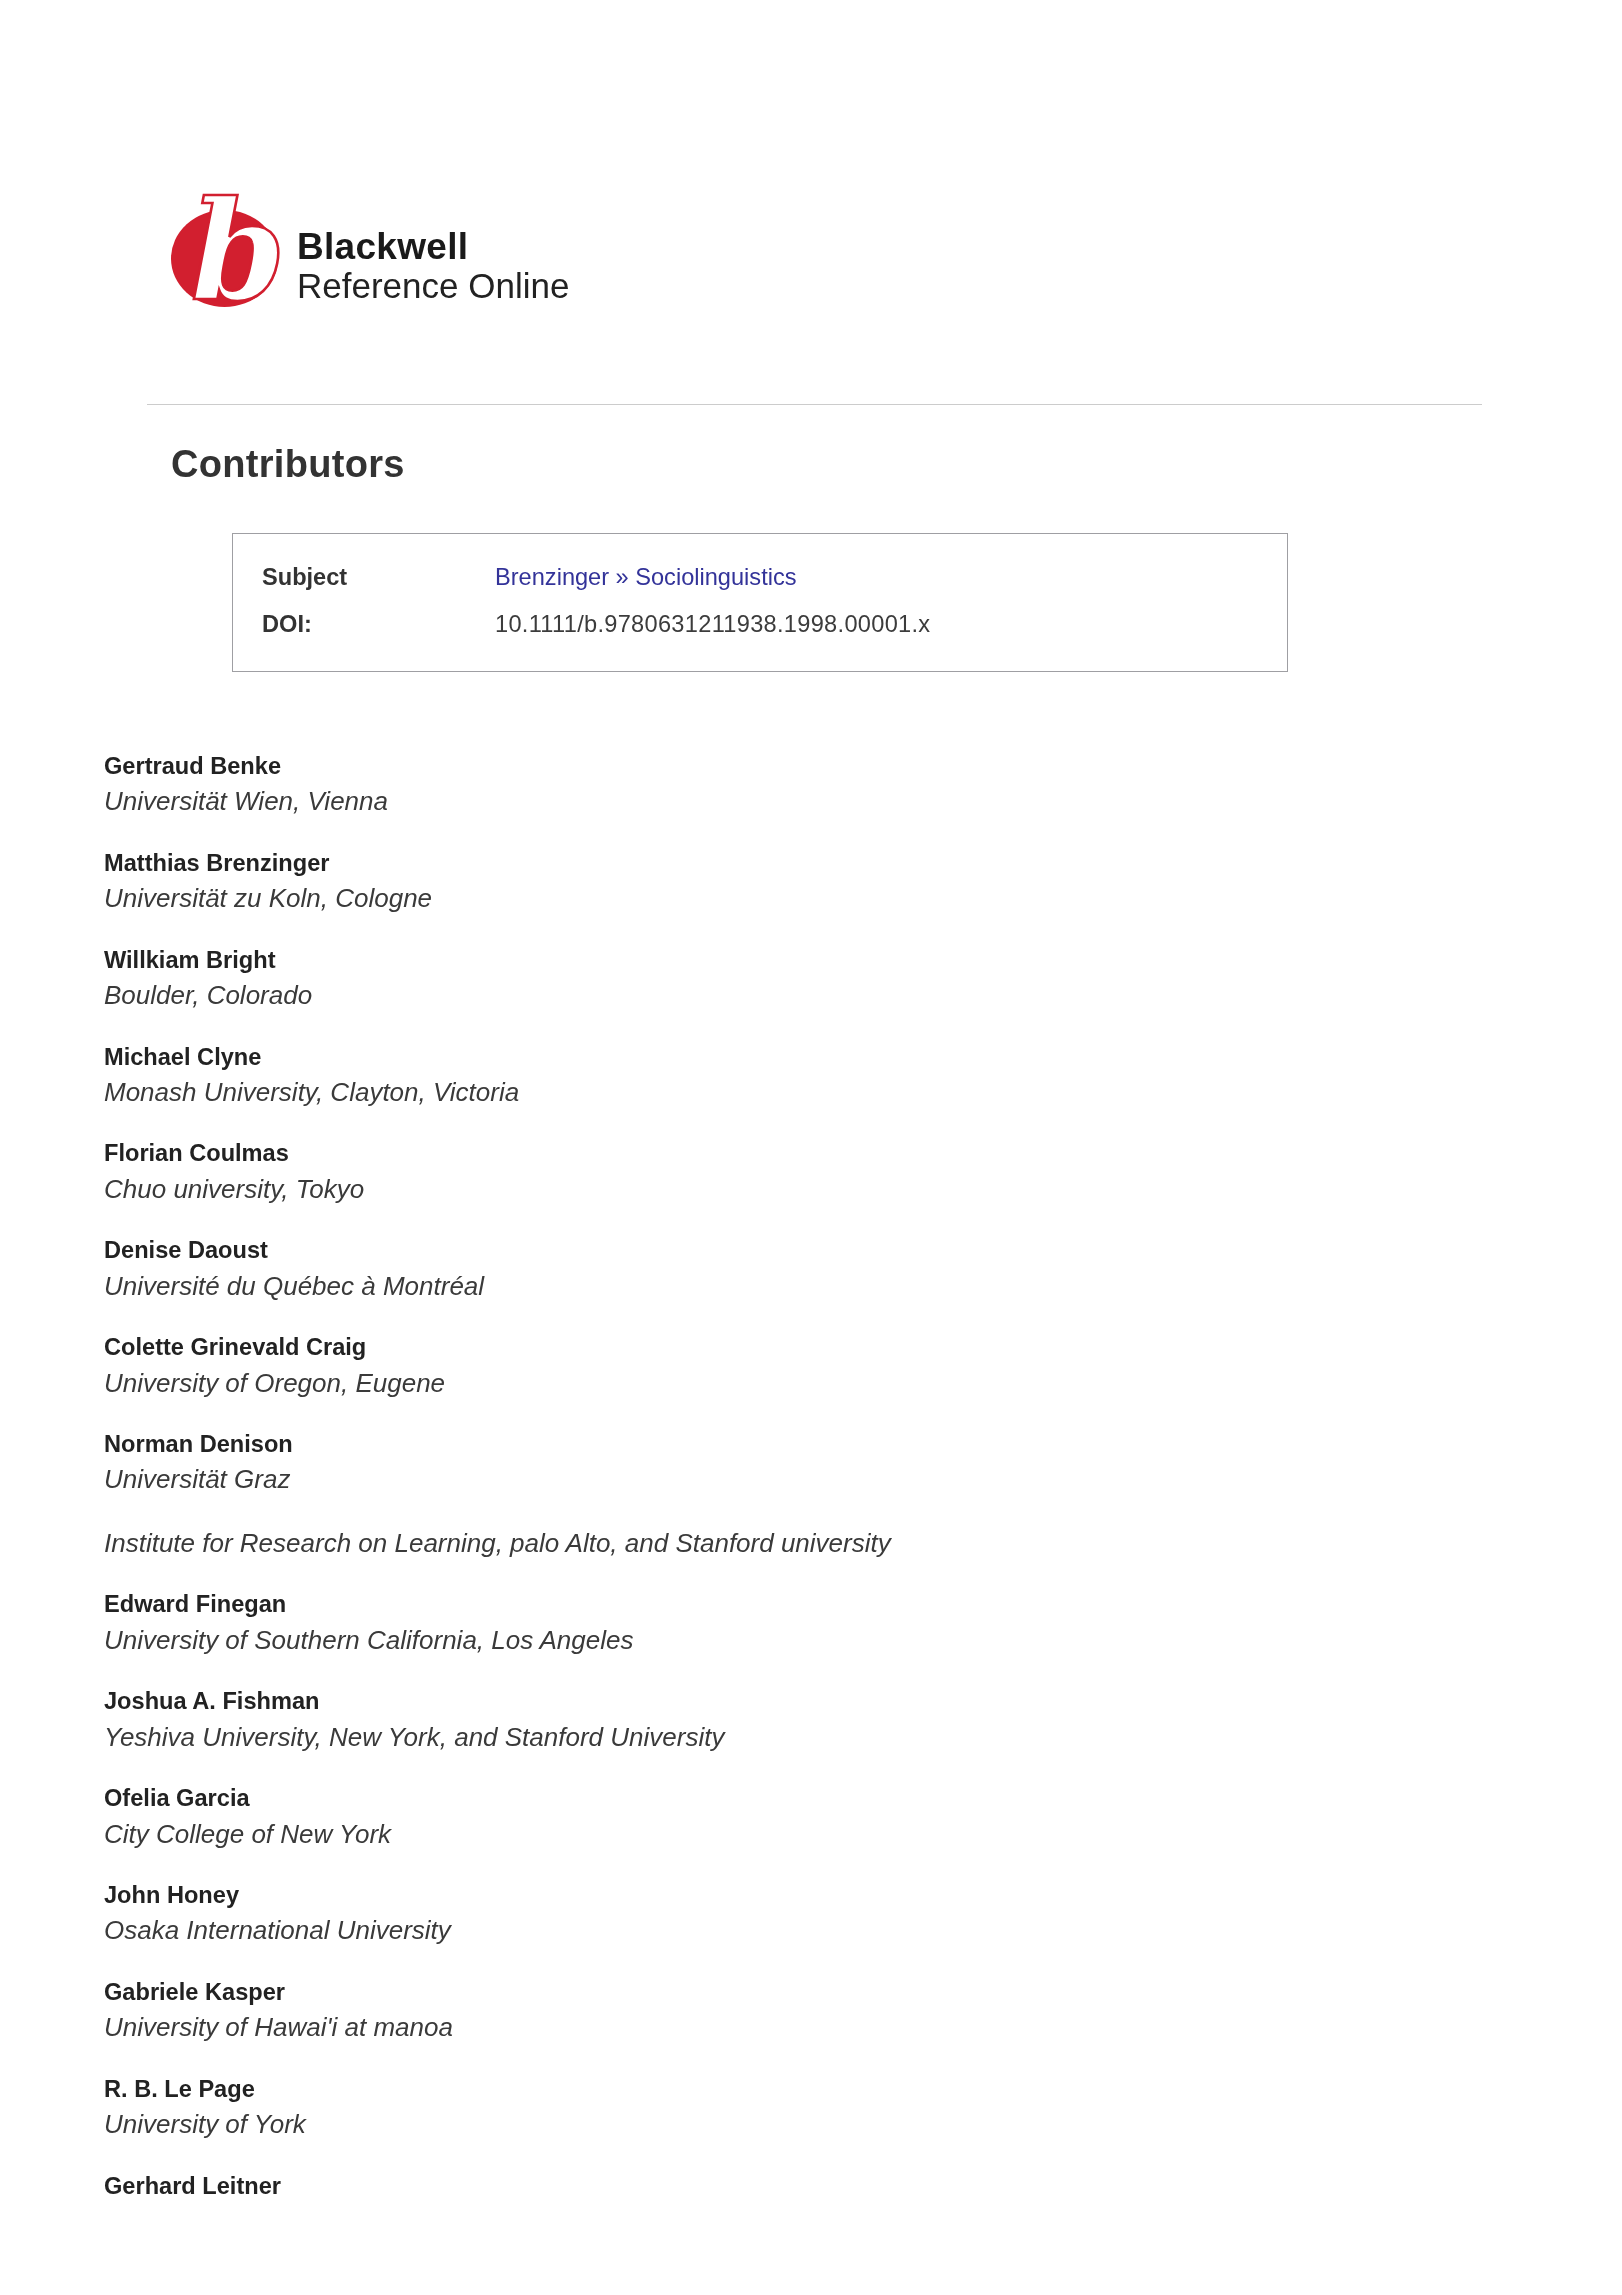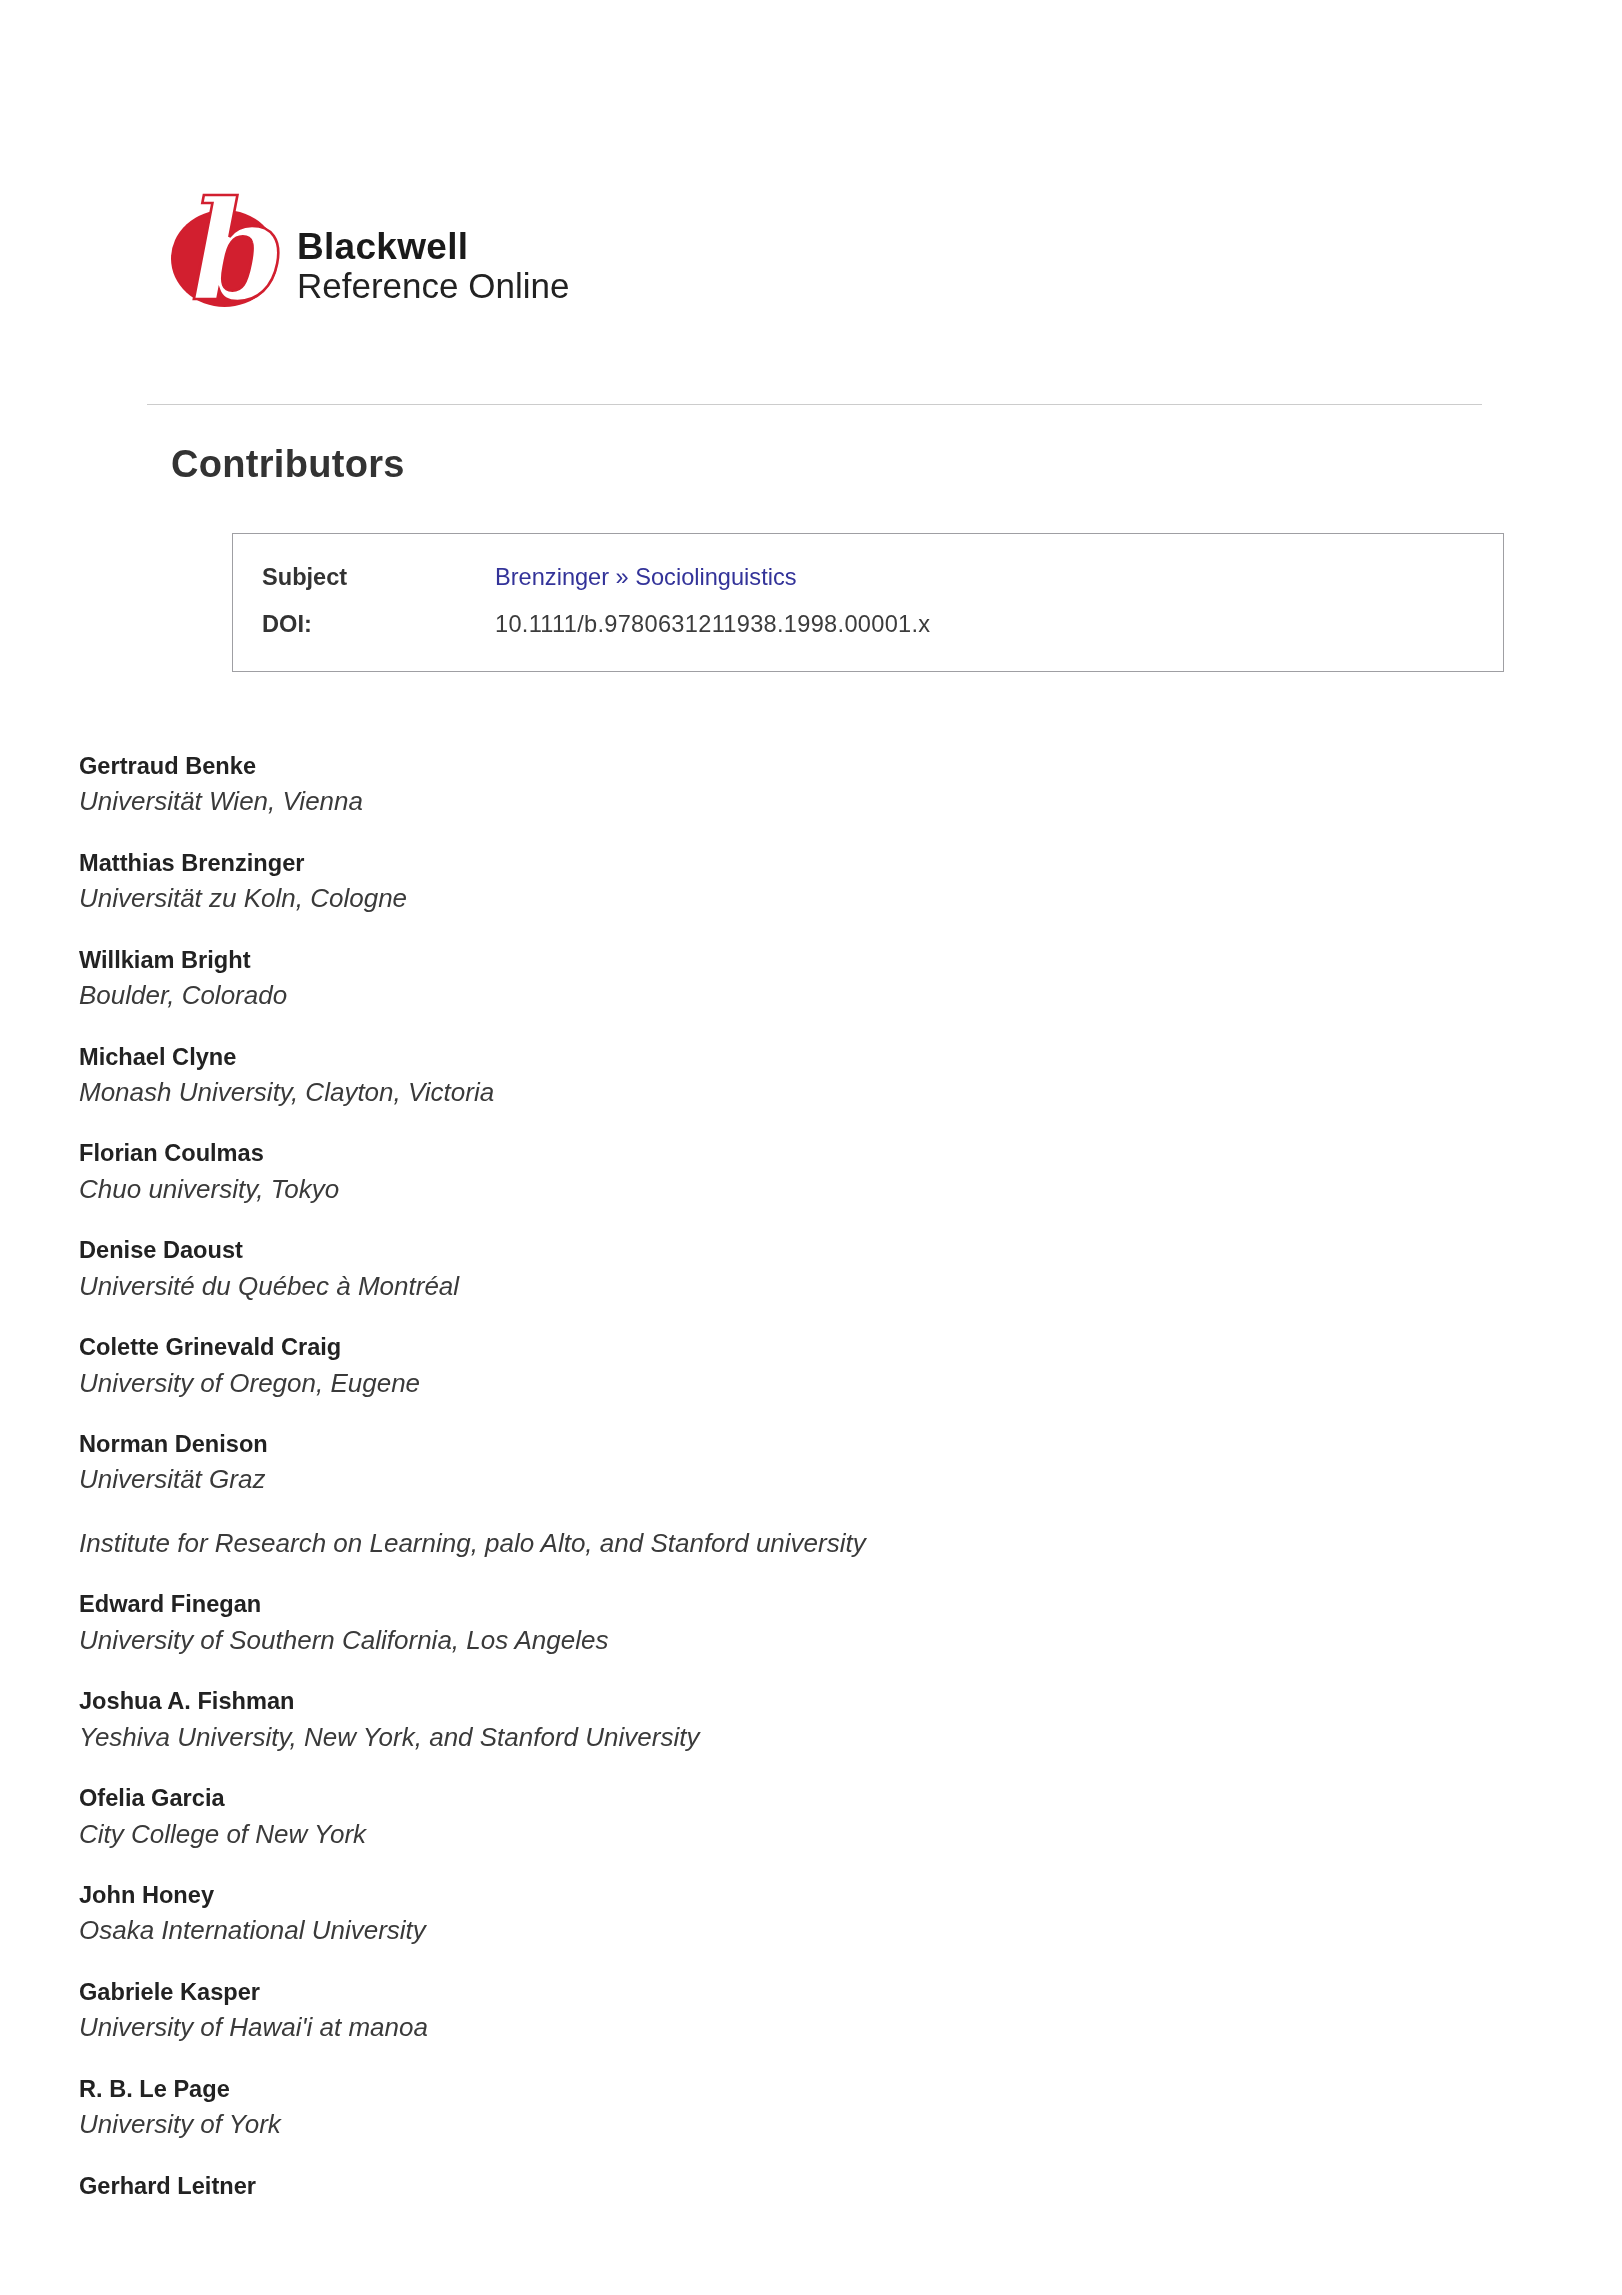--- a/index.html
+++ b/index.html
@@ -63,40 +63,40 @@
     margin: 38px 8px 0 171px;
     font-size: 38px;
     font-weight: bold;
     color: #333333;
     letter-spacing: 0.3px;
   }
 
   
   .meta-box {
     margin: 47px 0 0 232px;
-    width: 1272px;
+    width: 1056px;
     border: 1.3px solid #9f9fa3;
     padding: 30px 29px 33px 29px;
     display: grid;
     grid-template-columns: 233px 1fr;
     row-gap: 19.6px;
     font-size: 23.6px;
   }
   .meta-label { font-weight: bold; color: #333333; }
   .meta-value { color: #3c3c3c; }
   .subject-value a {
     color: #333399;
     text-decoration: none;
   }
   .subject-sep { color: #333399; padding: 0 6.5px; }
   .doi-value { letter-spacing: 0.3px; }
 
   
   .contributors {
-    margin: 80px 157px 0 79px;
+    margin: 80px 157px 0 104px;
   }
   .contributor { margin-bottom: 31px; }
   .contributor-name {
     font-size: 23.6px;
     font-weight: bold;
     color: #222222;
     line-height: 1.25;
     margin-bottom: 3.9px;
   }
   .contributor-affiliation {

